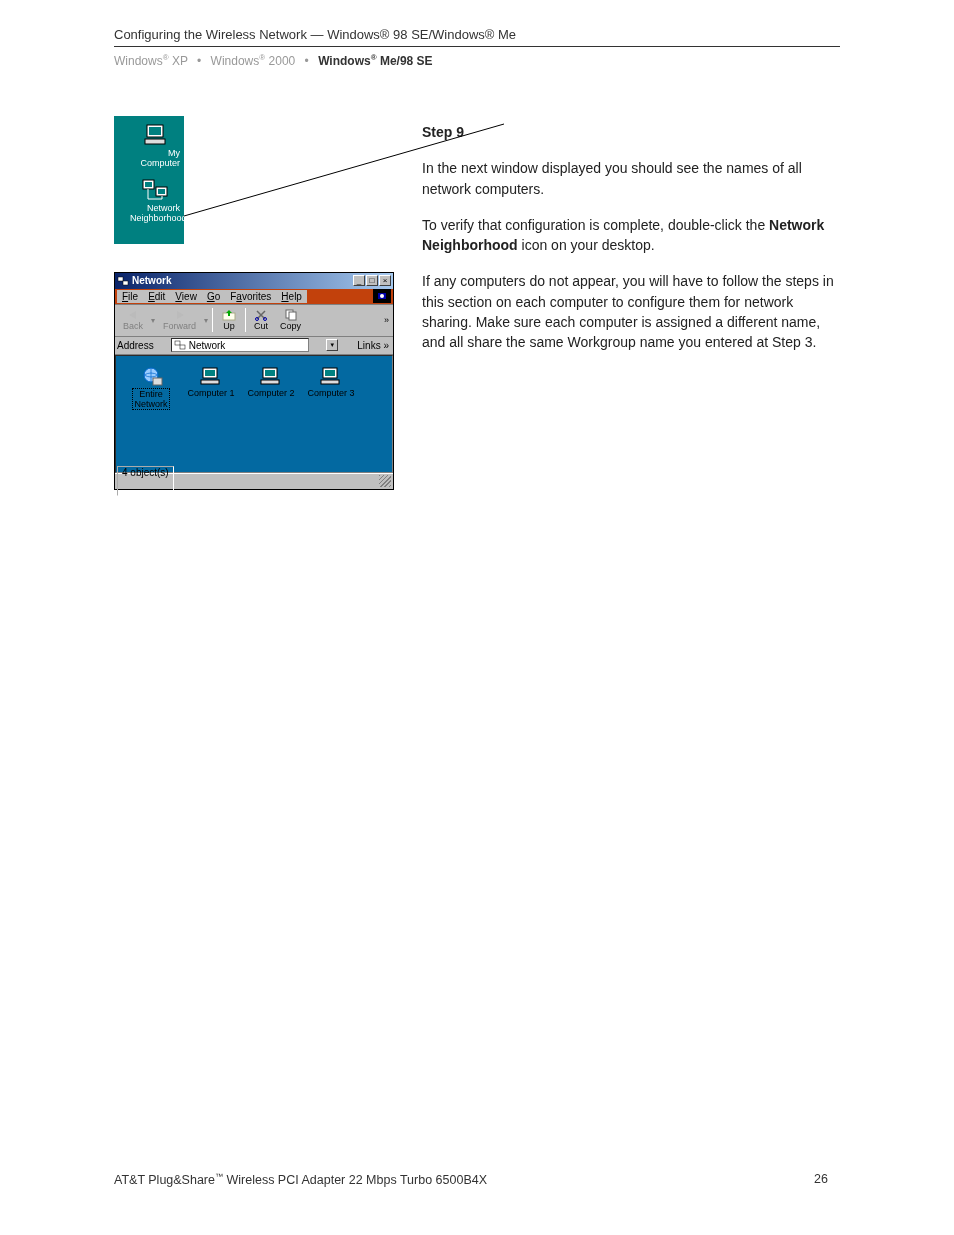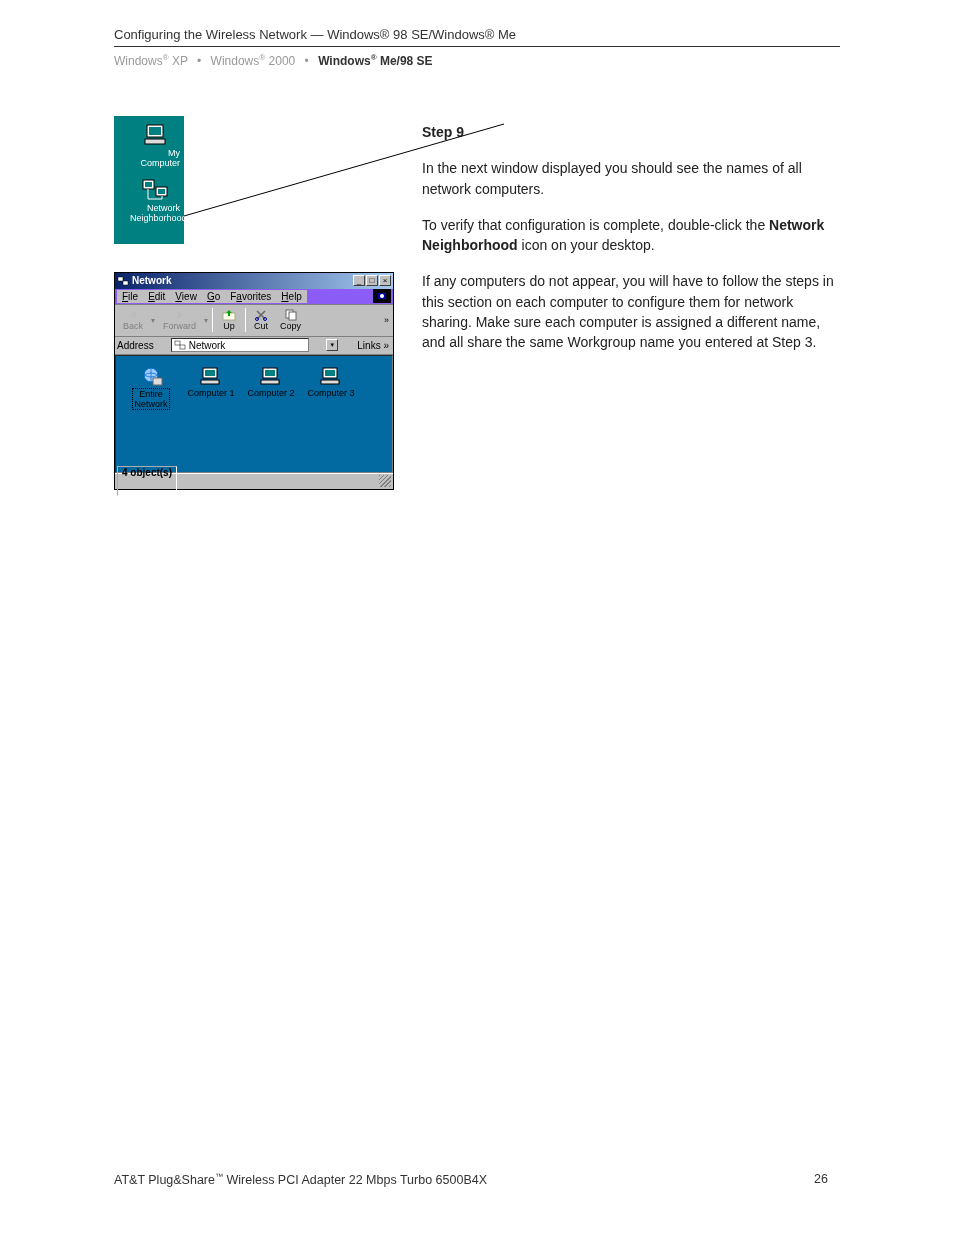--- a/index.html
+++ b/index.html
@@ -101,21 +101,21 @@
     border: 1px solid #fff;
     border-right-color: #404040;
     border-bottom-color: #404040;
     font-size: 8px;
     line-height: 9px;
     text-align: center;
     color: #000;
   }
   .menubar {
     display: flex;
-    background: #8b5cf6;
+    background: #c2410c;
     border-bottom: 1px solid #808080;
     height: 16px;
     align-items: center;
     padding: 0 2px;
   }
   .menubar .mitem {
     background: #c0c0c0;
     color: #000;
     border: none;
     padding: 1px 5px;
@@ -226,21 +226,21 @@
     height: 16px;
     align-items: center;
     padding: 0 2px;
     font-size: 10px;
   }
   .statusbar .panel {
     border: 1px inset #fff;
     padding: 0 4px;
     height: 30px;
     line-height: 12px;
-    font-weight: bold;
+    font-weight: normal;
   }
   .statusbar .grip {
     margin-left: auto;
     width: 12px; height: 12px;
     background: repeating-linear-gradient(135deg, #808080 0 1px, transparent 1px 3px);
   }
 
   .footer {
     position: absolute;
     bottom: 48px;

